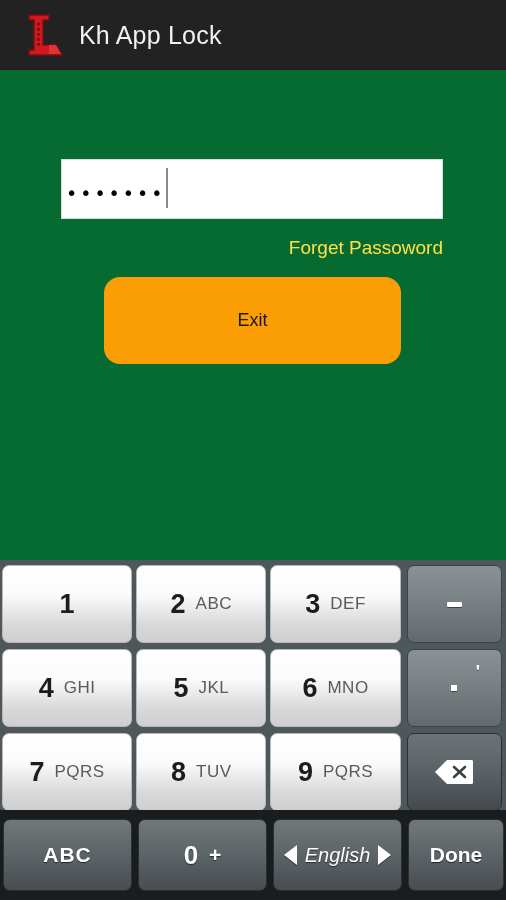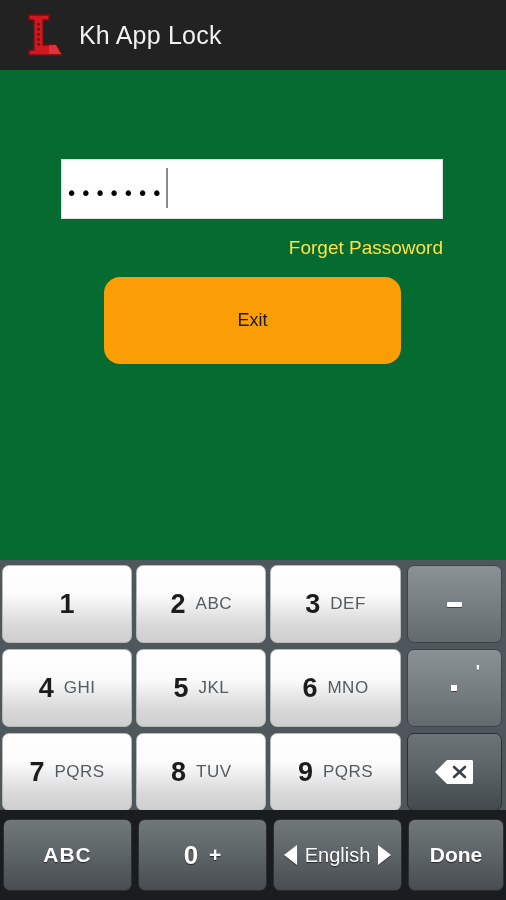--- a/index.html
+++ b/index.html
@@ -238,21 +238,21 @@
     align-items: center;
     justify-content: center;
     box-sizing: border-box;
     cursor: pointer;
     user-select: none;
     text-shadow: 0 1px 1px rgba(0,0,0,0.6);
   }
   .k4.abc { width: 129px; margin-left: 3px; font-size: 21px; font-weight: bold; letter-spacing: 1px;}
   .k4.zero { width: 129px; font-size: 26px; font-weight: bold; }
   .k4.zero .plus { font-size: 21px; margin-left: 11px; font-weight: bold;}
-  .k4.lang { width: 129px; font-size: 20px; }
+  .k4.lang { width: 129px; font-size: 20px; font-style: italic; }
   .k4.done { width: 96px; font-size: 21px; font-weight: bold; margin-right: 1px;}
   .arrow-l, .arrow-r {
     width: 0; height: 0;
     border-top: 10px solid transparent;
     border-bottom: 10px solid transparent;
     display: inline-block;
     filter: drop-shadow(0 1px 0 rgba(0,0,0,0.5));
   }
   .arrow-l { border-right: 13px solid #ffffff; margin-right: 8px; }
   .arrow-r { border-left: 13px solid #ffffff; margin-left: 8px; }

